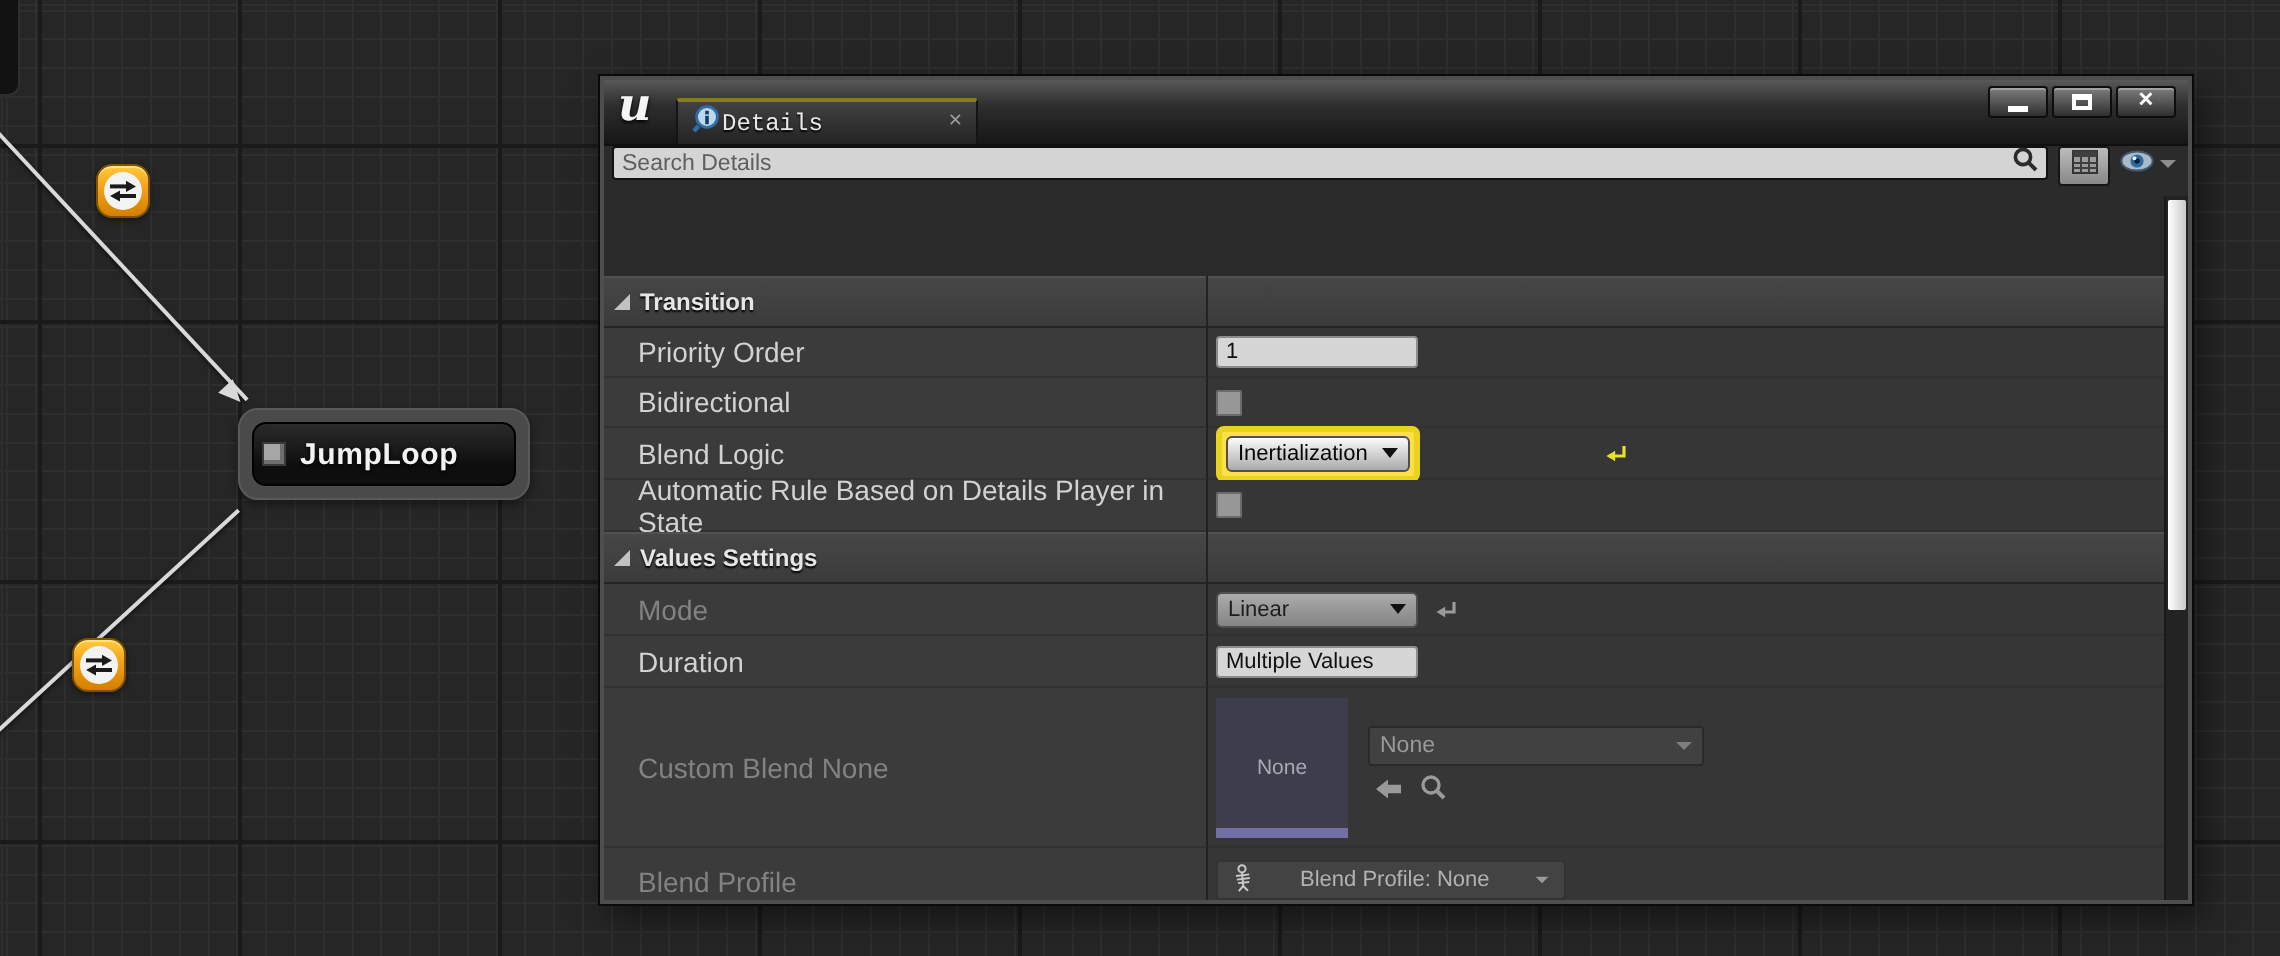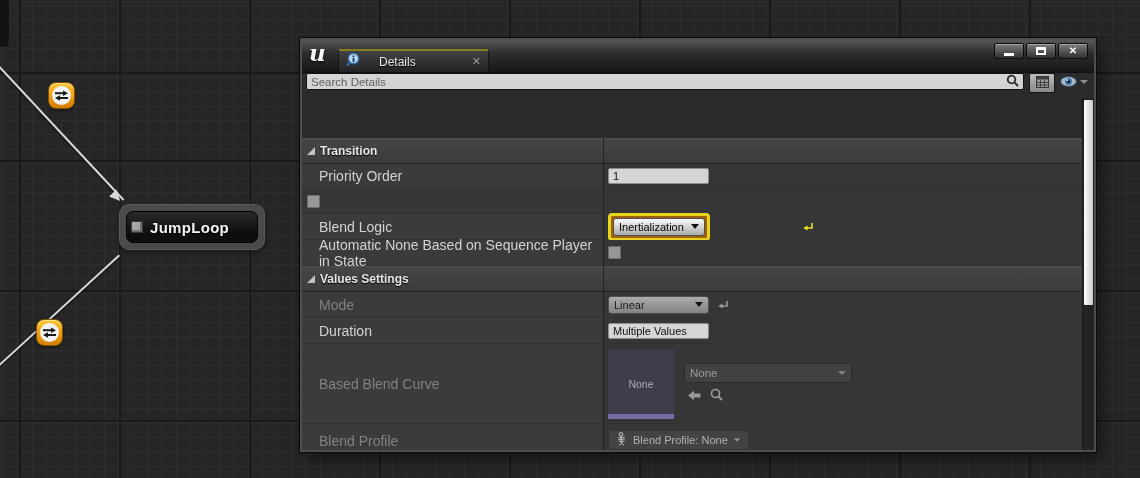--- a/index.html
+++ b/index.html
@@ -52,21 +52,21 @@
     display:flex; flex-direction:column; }
 
   .titlebar { position:relative; height:32px; flex:0 0 32px;
     background:linear-gradient(180deg,#585858 0%, #2e2e2e 40%, #161616 100%); }
   .ue-logo { position:absolute; left:7px; top:0px; color:#f5f5f5;
     font-family:"DejaVu Serif", serif; font-style:italic; font-weight:bold;
     font-size:23px; line-height:26px; text-shadow:0 1px 2px #000; }
   .tab { position:absolute; left:36px; bottom:0; width:151px; height:23px;
     background:linear-gradient(180deg,#424242, #232323);
     border-top:2px solid #877c1e; border-left:1px solid #141414; border-right:1px solid #141414;
-    border-radius:2px 2px 0 0; display:flex; align-items:center; padding:0 7px; gap:18px; }
+    border-radius:2px 2px 0 0; display:flex; align-items:center; padding:0 7px; gap:0;font-family:Liberation Mono, monospace; }
   .tab-label { color:#e8e8e8; font-size:12px; text-shadow:0 1px 1px #000; }
   .tab-close { margin-left:auto; color:#9a9a9a; font-size:11px; line-height:11px; }
   .winbtns { position:absolute; right:6px; top:3px; display:flex; gap:2px; }
   .winbtn { width:30px; height:16px; border:1px solid #0d0d0d; border-radius:2px;
     background:linear-gradient(180deg,#7d7d7d,#2f2f2f);
     box-shadow:inset 0 1px 0 rgba(255,255,255,.3);
     display:flex; align-items:center; justify-content:center;
     color:#fff; font-size:10px; font-weight:bold; line-height:10px; }
   .glyph-min { width:10px; height:3px; background:#fff; margin-top:6px; }
   .glyph-max { width:10px; height:8px; border:2px solid #fff; border-top-width:3px; }
@@ -107,38 +107,38 @@
   .txtfield { width:101px; height:16px; background:#d6d6d6; border:1px solid #8c8c8c;
     border-radius:2px; font-size:11px; color:#101010; padding:0 4px;
     font-family:"Liberation Sans", sans-serif; outline:none; }
   .checkbox { width:13px; height:13px; background:#979797; border:1px solid #6c6c6c;
     border-radius:1px; }
   .dropdown { height:18px; display:flex; align-items:center; gap:7px; padding:0 5px;
     background:linear-gradient(180deg,#fbfbfb,#ababab); border:1px solid #4f4f4f;
     border-radius:3px; font-size:11px; color:#050505; }
   .dropdown .dd-caret { width:0; height:0; border-left:4px solid transparent;
     border-right:4px solid transparent; border-top:5px solid #111; }
-  .hl-wrap { padding:2px; border:3px solid #e8d41f; border-radius:4px; background:#a16207;text-align:right; }
+  .hl-wrap { padding:2px; border:3px solid #e8d41f; border-radius:4px; background:#fde047;text-align:right; }
   .dropdown.disabled { background:linear-gradient(180deg,#ababab,#848484);
     color:#1d1d1d; width:101px; justify-content:space-between; }
   .resetbtn { margin-left:8px; display:flex; align-items:center; }
 
   .thumb { width:66px; height:70px; background:#3e3d4b; position:relative;
     display:flex; align-items:center; justify-content:center;
     color:#a9a9b6; font-size:10.5px; }
   .thumb::after { content:""; position:absolute; left:0; right:0; bottom:0; height:5px;
     background:#716fa6; }
   .assetcol { display:flex; flex-direction:column; gap:4px; margin-left:10px; }
   .assetcombo { width:168px; height:20px; background:#414141; border:1px solid #2a2a2a;
     border-radius:2px; display:flex; align-items:center; padding:0 5px;
     font-size:11.5px; color:#9a9a9a; }
   .assetcombo .caret { margin-left:auto; border-top-color:#7e7e7e; }
   .asset-tools { display:flex; align-items:center; gap:9px; padding-left:4px; }
 
-  .profilebtn { height:20px; display:flex; align-items:center; gap:5px; padding:0 7px;
+  .profilebtn { height:20px; display:flex; align-items:center; gap:22px; padding:0 7px;
     background:#434343; border:1px solid #333; border-radius:2px;
     font-size:11px; color:#b2b2b2; }
   .profilebtn .caret { border-top-color:#999; transform:scale(.8); }
 
   .scrollbar { width:12px; flex:0 0 12px; background:#232323; border-left:1px solid #1a1a1a;
     padding:1px; }
   .scroll-thumb { width:9px; height:205px; margin-top:1px; border-radius:1px;
     background:linear-gradient(90deg,#ffffff,#c9c9c9); }
 </style>
 </head>
@@ -249,20 +249,21 @@
         </div>
 
         <div class="row h25">
           <div class="lbl">Priority Order</div>
           <div class="val">
             <input class="txtfield" value="1" style="">
           </div>
         </div>
 
         <div class="row h25">
+          <div class="lbl">Bidirectional</div>
           <div class="val">
             <span class="checkbox"></span>
           </div>
         </div>
 
         <div class="row h26">
           <div class="lbl">Blend Logic</div>
           <div class="val">
             <span class="hl-wrap">
               <span class="dropdown">
@@ -273,21 +274,21 @@
             <span class="resetbtn" style="margin-left:92px">
               <svg width="12" height="12" viewBox="0 0 12 12">
                 <path d="M10 2 V7 H4.8" fill="none" stroke="#e8e227" stroke-width="1.6"></path>
                 <polygon points="1.2,7 5.6,4.4 5.6,9.6" fill="#e8e227"></polygon>
               </svg>
             </span>
           </div>
         </div>
 
         <div class="row h26">
-          <div class="lbl">Automatic None Based on Sequence Player in State</div>
+          <div class="lbl">Automatic Rule Based on Details Player in State</div>
           <div class="val">
             <span class="checkbox"></span>
           </div>
         </div>
 
         <div class="sec-header">
           <span class="tri"></span>
           <span>Values Settings</span>
         </div>
 
@@ -308,21 +309,21 @@
         </div>
 
         <div class="row h26">
           <div class="lbl">Duration</div>
           <div class="val">
             <input class="txtfield" value="Multiple Values" style="">
           </div>
         </div>
 
         <div class="row h80 dim">
-          <div class="lbl">Based Blend Curve</div>
+          <div class="lbl">Custom Blend None</div>
           <div class="val">
             <div class="thumb">
               <span>None</span>
             </div>
             <div class="assetcol">
               <div class="assetcombo">
                 <span>None</span>
                 <span class="caret"></span>
               </div>
               <div class="asset-tools">

